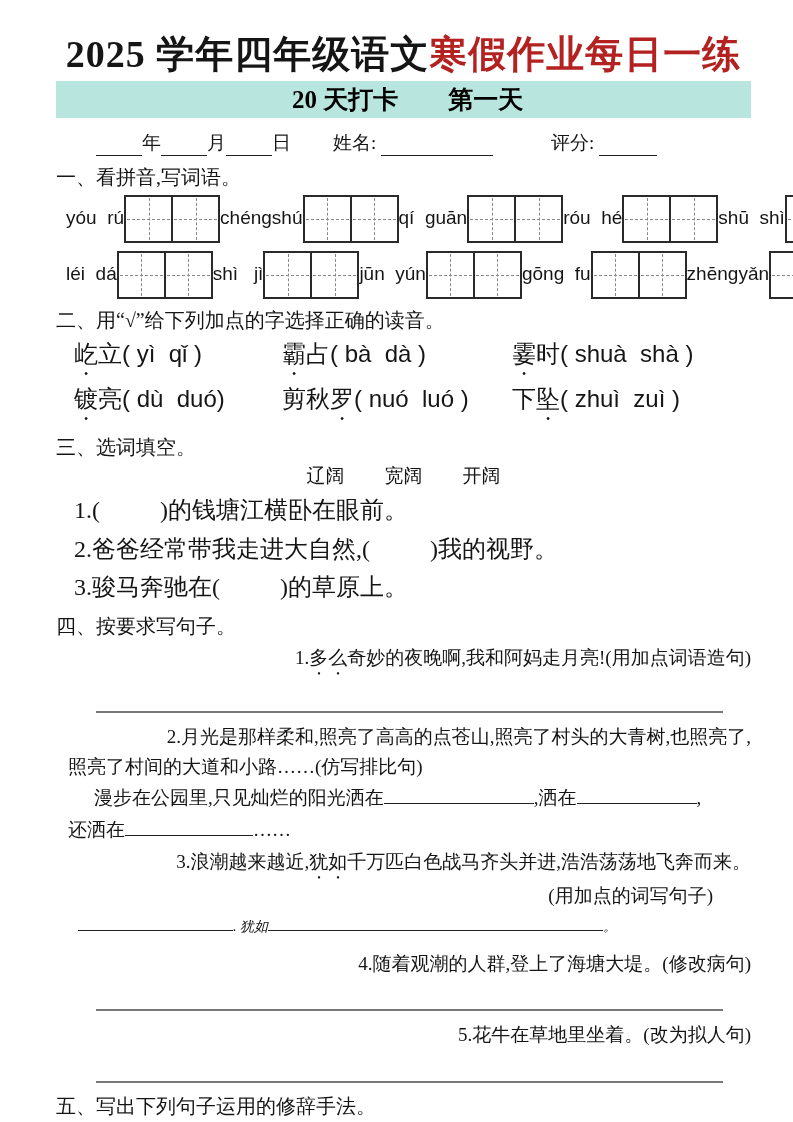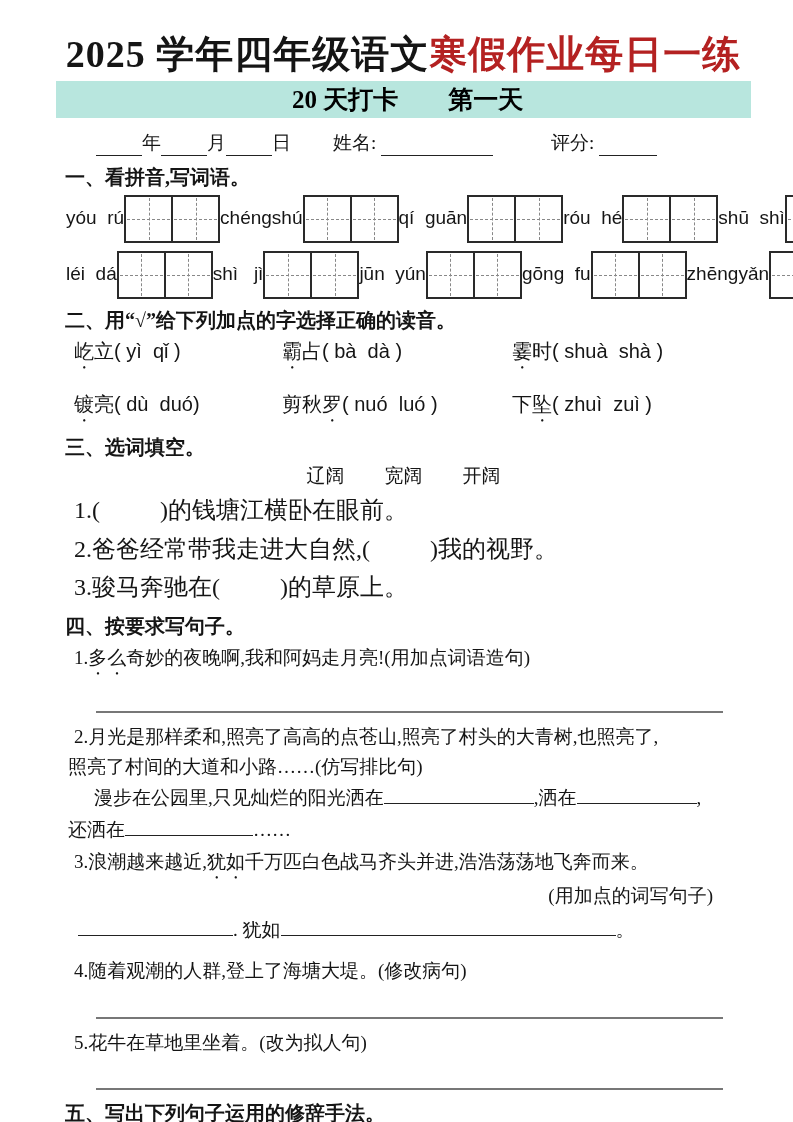--- a/index.html
+++ b/index.html
@@ -17,49 +17,49 @@
           font-size:25px;font-weight:bold;color:#000;padding-left:8px;}
 
   
   .dateline{margin:12px 0 8px 40px;font-size:19px;display:flex;align-items:flex-end;}
   .ib{display:inline-block;border-bottom:1.6px solid #222;height:1.05em;vertical-align:baseline;}
   .w46{width:46px}.w112{width:112px}.w58{width:58px}
   .dl-gap1{width:42px}.dl-gap2{width:58px}
   .gap{display:inline-block;}
 
   
-  .h{font-size:20px;font-weight:bold;margin:8px 9px 2px;}
+  .h{font-size:20px;font-weight:normal;margin:8px 0 2px;}
 
   
   .prow{display:flex;justify-content:space-between;margin:4px 2px 0 10px;}
   .pg{display:flex;flex-direction:row;align-items:center;}
   .py{font-family:"Liberation Sans","DejaVu Sans",sans-serif;font-size:19px;line-height:1.15;margin-bottom:2px;white-space:pre;}
   .wgrid{display:flex;border:2px solid #2a2a2a;}
   .wcell{width:45px;height:44px;position:relative;}
   .wcell + .wcell{border-left:2px solid #2a2a2a;}
   .wcell::before{content:"";position:absolute;left:50%;top:1px;bottom:1px;border-left:1px dashed #888;}
   .wcell::after{content:"";position:absolute;top:50%;left:1px;right:1px;border-top:1px dashed #888;}
 
   
-  .s2grid{display:grid;grid-template-columns:208px 230px auto;row-gap:18px;margin:4px 0 2px 18px;font-size:20px;}
+  .s2grid{display:grid;grid-template-columns:208px 230px auto;row-gap:2px;margin:4px 0 2px 18px;font-size:24px;}
   .opt{font-family:"Liberation Sans","DejaVu Sans",sans-serif;white-space:pre;}
   .dotu{-webkit-text-emphasis:filled dot;-webkit-text-emphasis-position:under left;
         text-emphasis:filled dot;text-emphasis-position:under left;}
 
   
   .bank{display:flex;justify-content:center;gap:40px;font-size:19px;margin:2px 0 4px;}
   .s3item{font-size:24px;margin:4px 0 4px 18px;line-height:1.45;}
 
   
-  .s4item{font-size:19px;margin:4px 0 0 18px;line-height:1.45;}
+  .s4item{font-size:19px;margin:4px 0 0 18px;line-height:1.45;text-align:right;}
   .s4sub{font-size:19px;margin:2px 0 0 38px;line-height:1.5;}
   .s4sub2{font-size:19px;margin:2px 0 0 12px;line-height:1.5;}
   .ansline{border-bottom:2px solid #777;height:24px;margin:8px 28px 10px 40px;}
   .note{font-size:19px;text-align:right;margin:0 38px 0 0;}
-  .ansrow{font-size:19px;margin:6px 0 14px 22px;}
+  .ansrow{font-size:14px;margin:6px 0 14px 22px;font-style:italic;}
   .b150{width:150px}.b120{width:120px}.b128{width:128px}.b155{width:155px}.b335{width:335px}
 </style>
 </head>
 <body>
 
 <div class="page">
 
   <div class="title"><span>2025 学年四年级语文</span><span class="red">寒假作业每日一练</span></div>
 
   <div class="banner">

